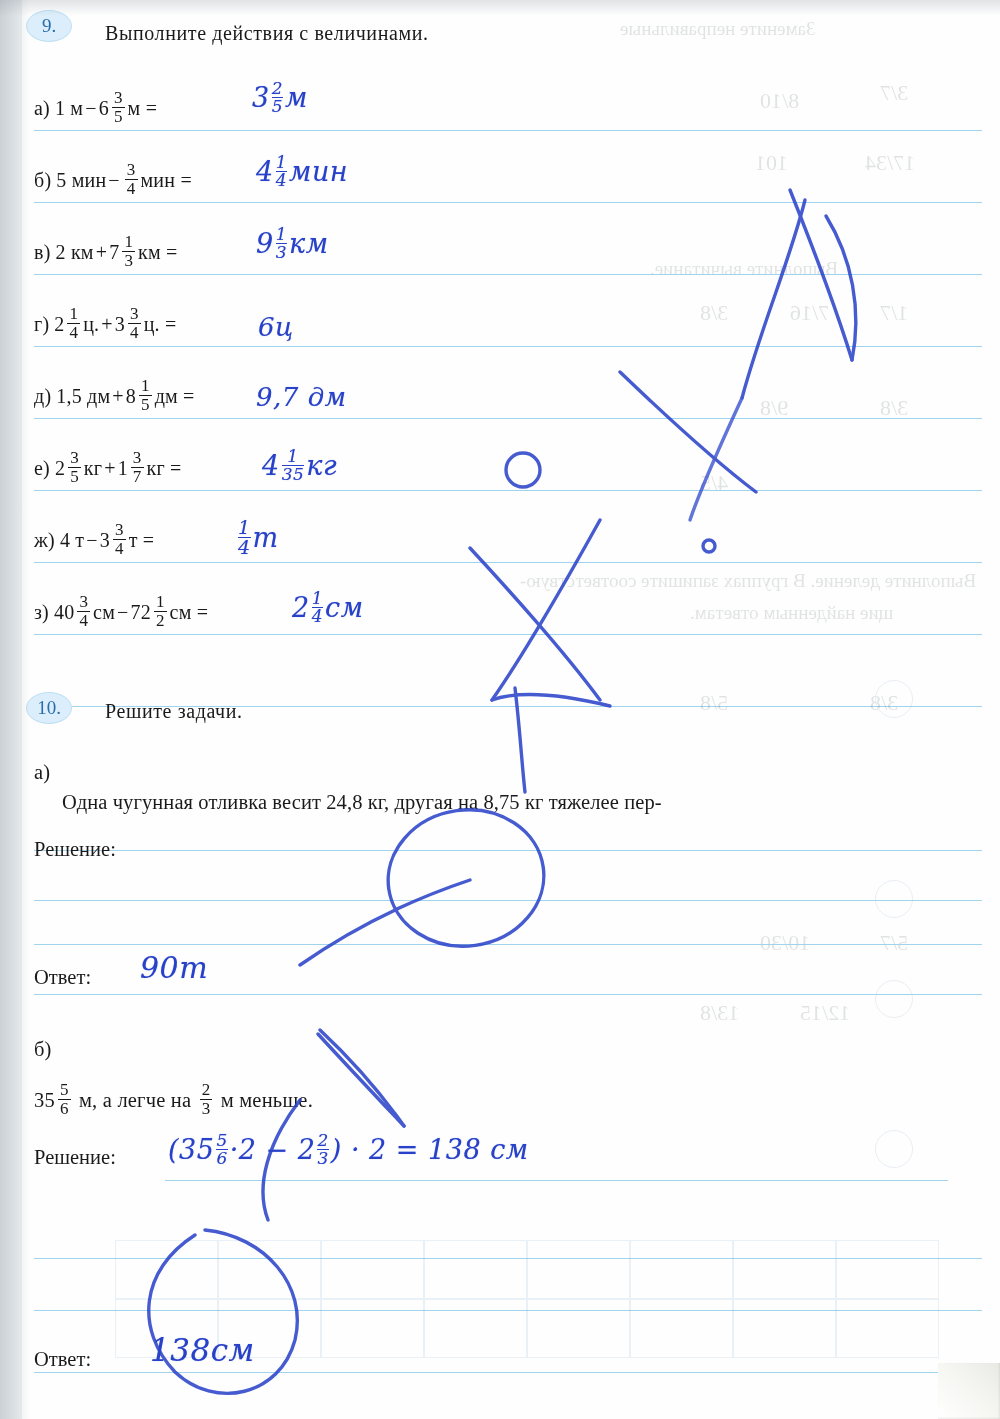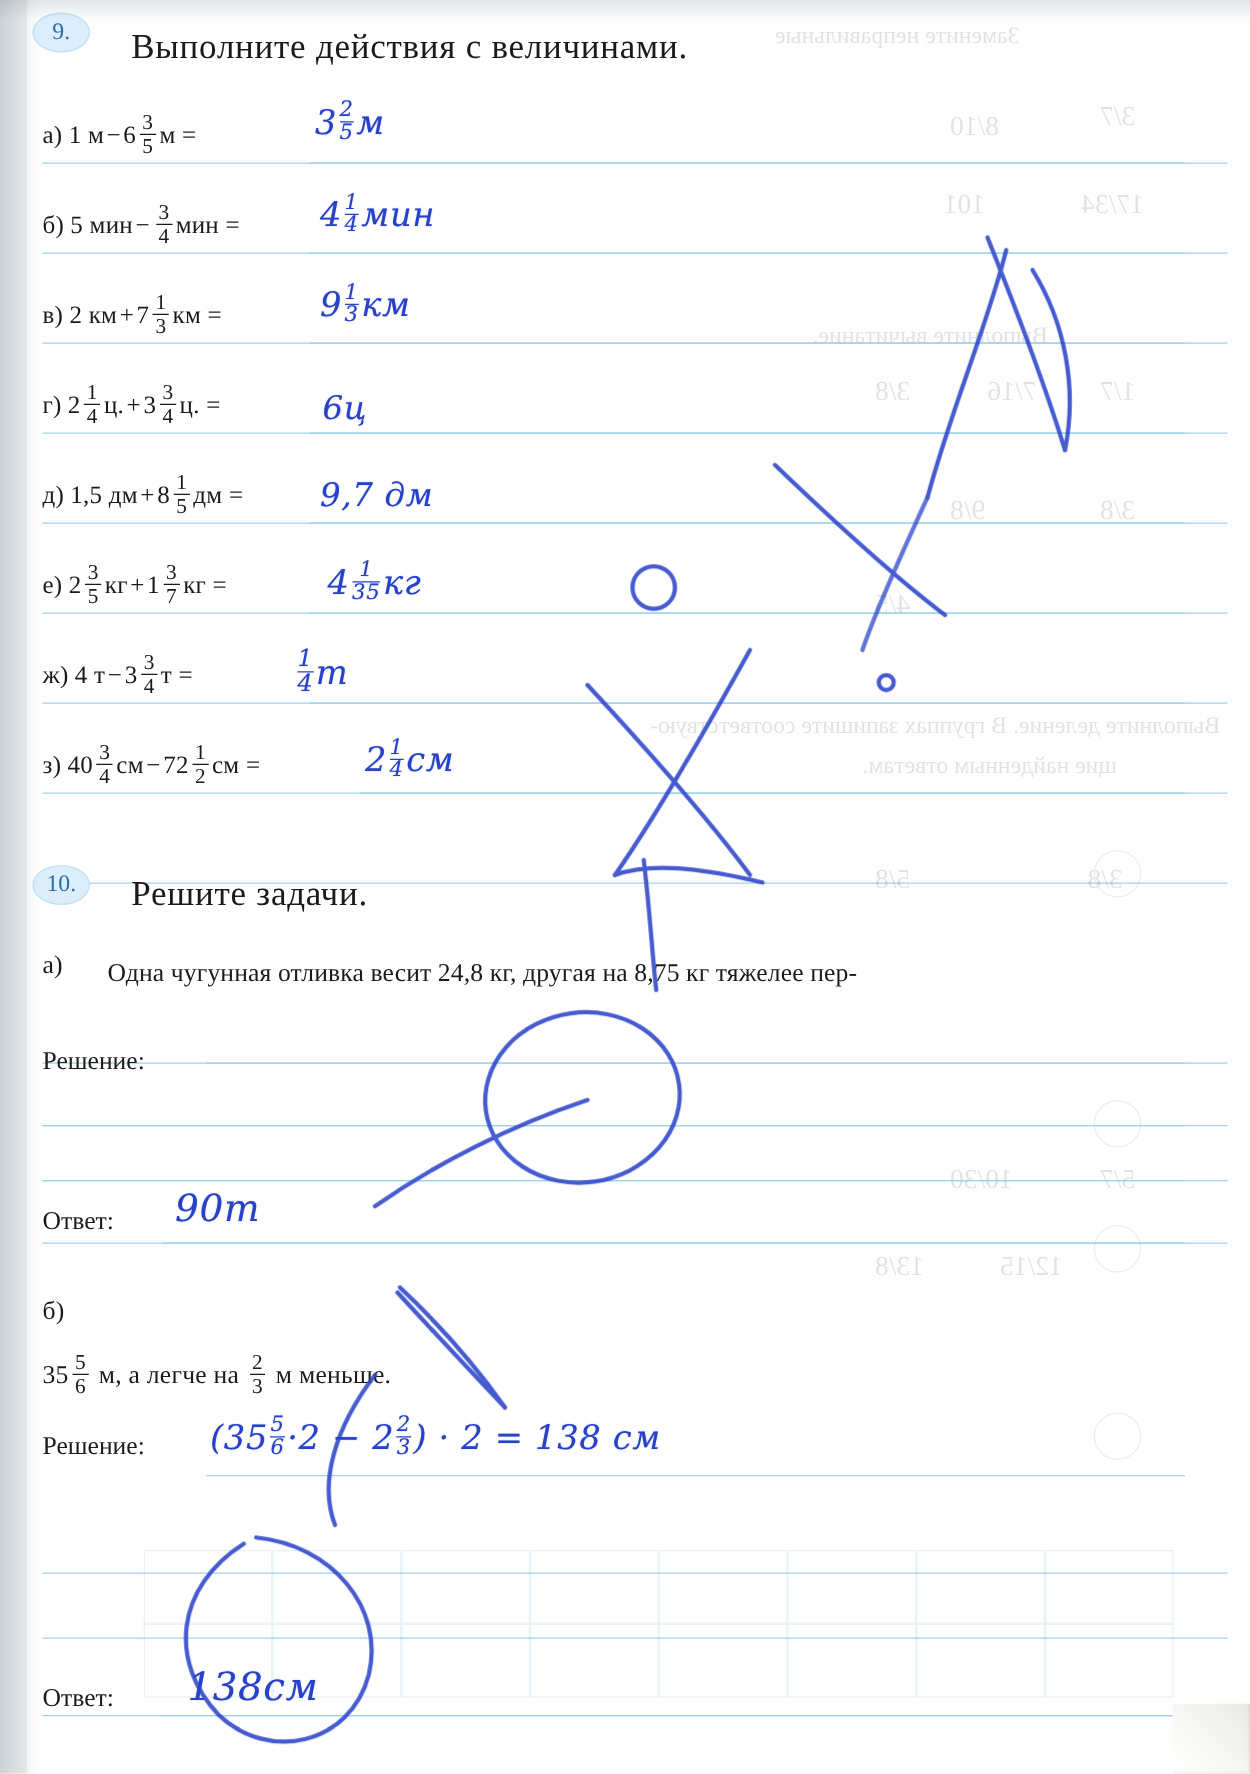--- a/index.html
+++ b/index.html
@@ -71,21 +71,21 @@
     border: 1px solid #bfe0f3;
     color: #2a6ea8;
     font-size: 19px;
     font-family: "Liberation Serif", serif;
     display: flex;
     align-items: center;
     justify-content: center;
   }
   .heading {
     position: absolute;
-    font-size: 28px;
+    font-size: 20px;
     letter-spacing: 0.6px;
   }
   .item {
     position: absolute;
     font-size: 20px;
     white-space: nowrap;
     display: flex;
     align-items: center;
     letter-spacing: .2px;
   }
@@ -413,21 +413,21 @@
           <span class="den">4</span>
         </span><span>см</span>
     </div>
 
     <div class="tasknum" style="left:26px; top:692px;">
       <span>10.</span>
     </div>
     <div class="heading" style="left:105px; top:700px;">Решите задачи.</div>
 
     <div class="para" style="left:34px; top:755px;">а)</div>
-    <div class="para" style="left:62px; top:762px;margin-left:24px;">Одна чугунная отливка весит 24,8 кг, другая на 8,75 кг тяжелее пер-</div>
+    <div class="para" style="left:62px; top:785px;">Одна чугунная отливка весит 24,8 кг, другая на 8,75 кг тяжелее пер-</div>
 
     <div class="lead" style="left:34px; top:838px;">Решение:</div>
     <div class="answer-line" style="left:165px; top:850px; width:783px;"></div>
     <div class="answer-line" style="left:34px; top:900px; width:914px;"></div>
     <div class="answer-line" style="left:34px; top:944px; width:914px;"></div>
 
     <div class="lead" style="left:34px; top:966px;">Ответ:</div>
     <div class="answer-line" style="left:130px; top:994px; width:818px;"></div>
     <div class="hw" style="left:140px; top:950px; font-size:30px;">90т</div>
 

